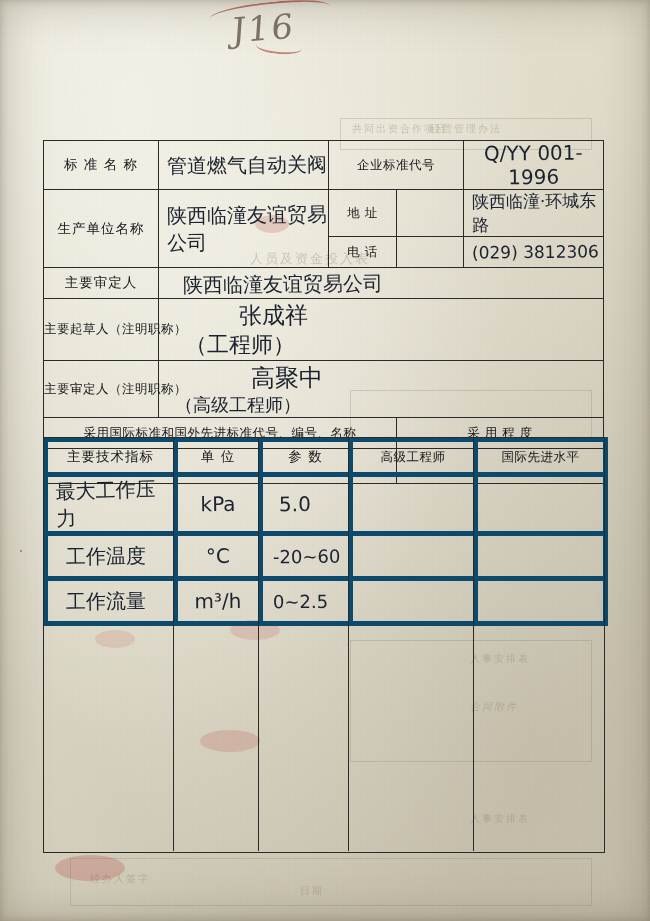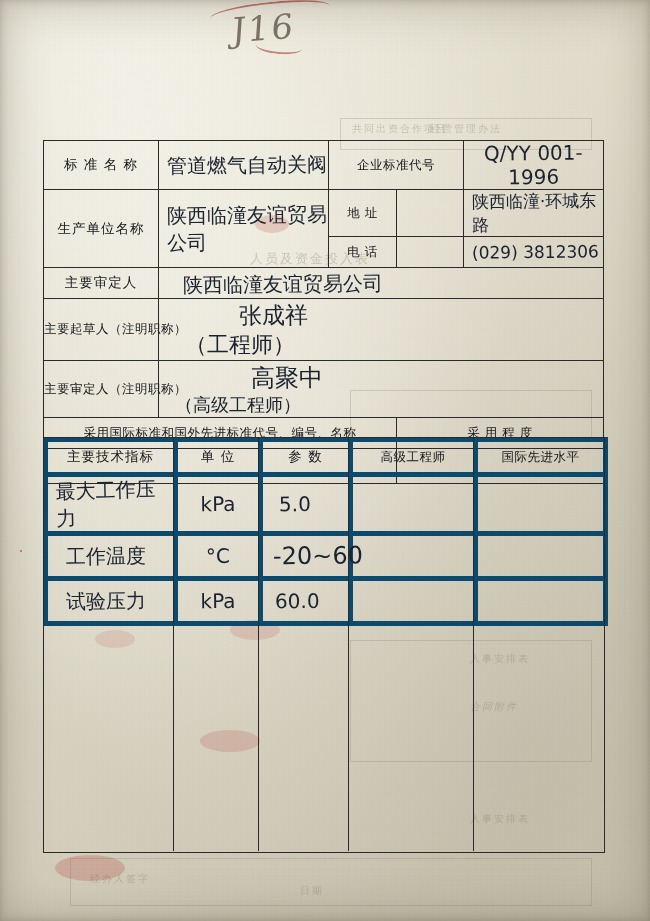--- a/index.html
+++ b/index.html
@@ -321,40 +321,40 @@
       </tr>
 
       <tr>
         <td class="row">
             <span class="hw hw-lg" style="padding-left:18px">工作温度</span>
           </td>
         <td class="row">
             <span class="hw hw-lg hw-c">°C</span>
           </td>
         <td class="row">
-            <span class="hw" style="padding-left:10px; font-size:24px">-20~60</span>
-          </td>
-        <td class="row"></td>
-        <td class="row"></td>
-      </tr>
-
-
-      <tr>
-        <td class="row">
-            <span class="hw hw-lg" style="padding-left:18px">试验压力</span>
-          </td>
-        <td class="row">
-            <span class="hw hw-lg hw-c">kPa</span>
-          </td>
-        <td class="row">
-            <span class="hw hw-lg" style="padding-left:12px">60.0</span>
-          </td>
-        <td class="row"></td>
-        <td class="row"></td>
-      </tr>
+            <span class="hw" style="padding-left:10px; font-size:18px">-20~60</span>
+          </td>
+        <td class="row"></td>
+        <td class="row"></td>
+      </tr>
+
+      <tr>
+        <td class="row">
+            <span class="hw hw-lg" style="padding-left:18px">工作流量</span>
+          </td>
+        <td class="row">
+            <span class="hw hw-lg hw-c">m³/h</span>
+          </td>
+        <td class="row">
+            <span class="hw" style="padding-left:10px; font-size:18px">0~2.5</span>
+          </td>
+        <td class="row"></td>
+        <td class="row"></td>
+      </tr>
+
 
 
 
     </tbody>
   </table>
 
   <div class="outer-frame"></div>
   <div class="vrule" style="left:173px;"></div>
   <div class="vrule" style="left:258px;"></div>
   <div class="vrule" style="left:348px;"></div>

